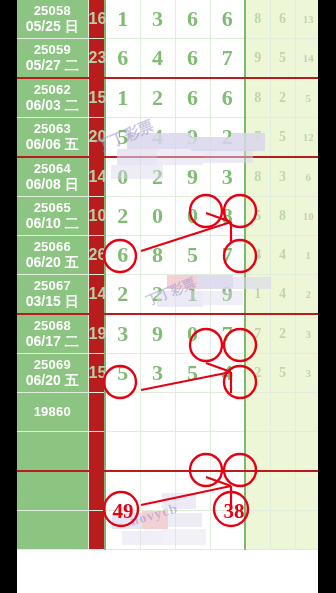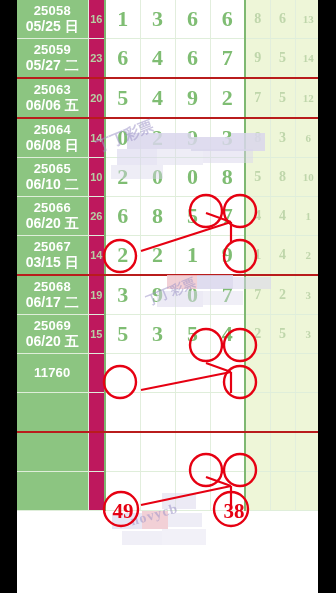--- a/index.html
+++ b/index.html
@@ -37,21 +37,21 @@
     background:#8cc581;color:#ffffff;
     border-right:1px solid #9ccd92;
     border-bottom:1px solid #9ccd92;
     line-height:1.05;
   }
   td.issue .no{font-size:13px;font-weight:bold;letter-spacing:.2px;display:block;}
   td.issue .dt{font-size:14px;font-weight:bold;display:block;margin-top:1px;text-align:center;}
   td.issue.blank .no{font-size:13px;}
 
   td.sum{
-    background:#be185d;color:#b7cfa4;font-size:11px;
+    background:#b91c1c;color:#b7cfa4;font-size:16px;
     border-right:1px solid #cfe3b9;
   }
   td.ball{
     background:#ffffff;color:#7fbd73;font-size:22px;
     font-family:"Liberation Serif","DejaVu Serif",serif;
     font-weight:bold;
     position:relative;
   }
   td.ball.first{border-left:2px solid #7eb871;}
   td.ball.last{border-right:2px solid #7eb871;}
@@ -115,20 +115,34 @@
             </td>
             <td class="sum">23</td>
             <td class="ball first">6</td>
             <td class="ball">4</td>
             <td class="ball">6</td>
             <td class="ball last">7</td>
             <td class="stat">9</td>
             <td class="stat">5</td>
             <td class="stat small lastcol">14</td>
           </tr>
+          <tr>
+            <td class="issue">
+              <span class="no">25062</span>
+              <span class="dt">06/03 二</span>
+            </td>
+            <td class="sum">15</td>
+            <td class="ball first">1</td>
+            <td class="ball">2</td>
+            <td class="ball">6</td>
+            <td class="ball last">6</td>
+            <td class="stat">8</td>
+            <td class="stat">2</td>
+            <td class="stat small lastcol">5</td>
+          </tr>
           <tr class="grpend">
             <td class="issue">
               <span class="no">25063</span>
               <span class="dt">06/06 五</span>
             </td>
             <td class="sum">20</td>
             <td class="ball first">5</td>
             <td class="ball">4</td>
             <td class="ball">9</td>
             <td class="ball last">2</td>
@@ -215,21 +229,21 @@
             <td class="ball first">5</td>
             <td class="ball">3</td>
             <td class="ball">5</td>
             <td class="ball last">4</td>
             <td class="stat">2</td>
             <td class="stat">5</td>
             <td class="stat small lastcol">3</td>
           </tr>
           <tr>
             <td class="issue blank">
-              <span class="no">11760</span>
+              <span class="no">19860</span>
             </td>
             <td class="sum"></td>
             <td class="ball first"></td>
             <td class="ball"></td>
             <td class="ball"></td>
             <td class="ball last"></td>
             <td class="stat"></td>
             <td class="stat"></td>
             <td class="stat small lastcol"></td>
           </tr>

